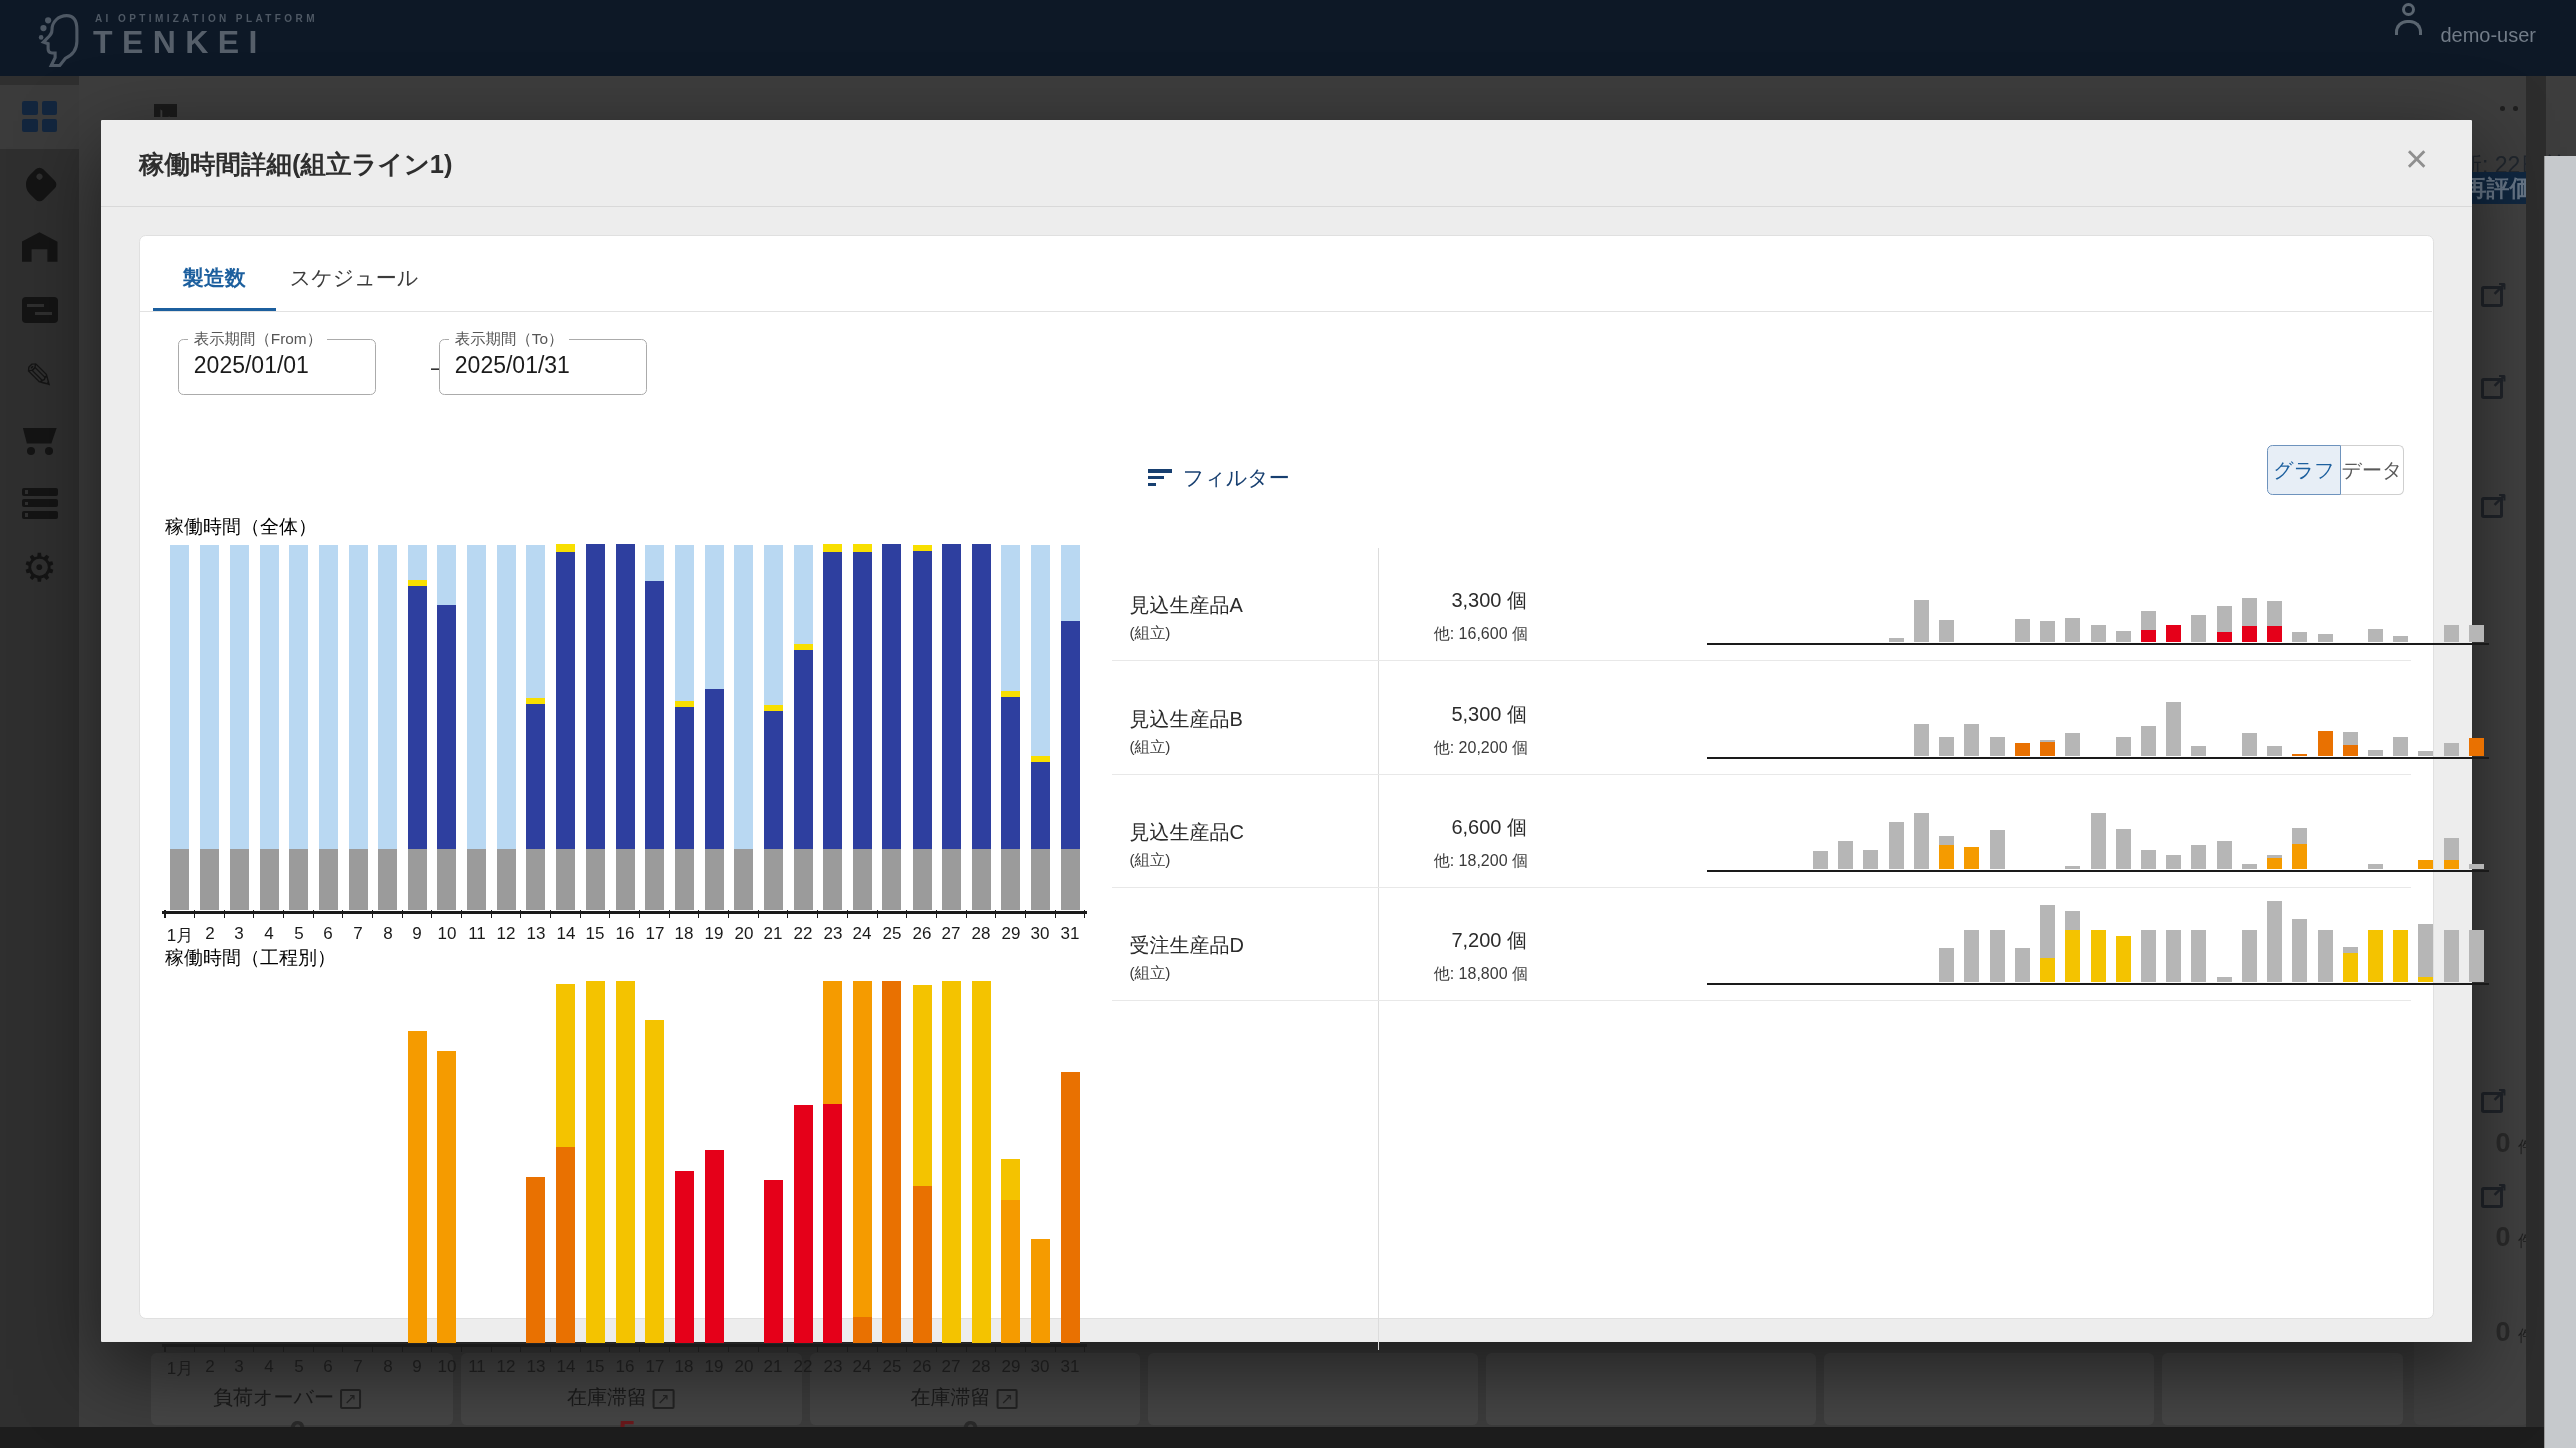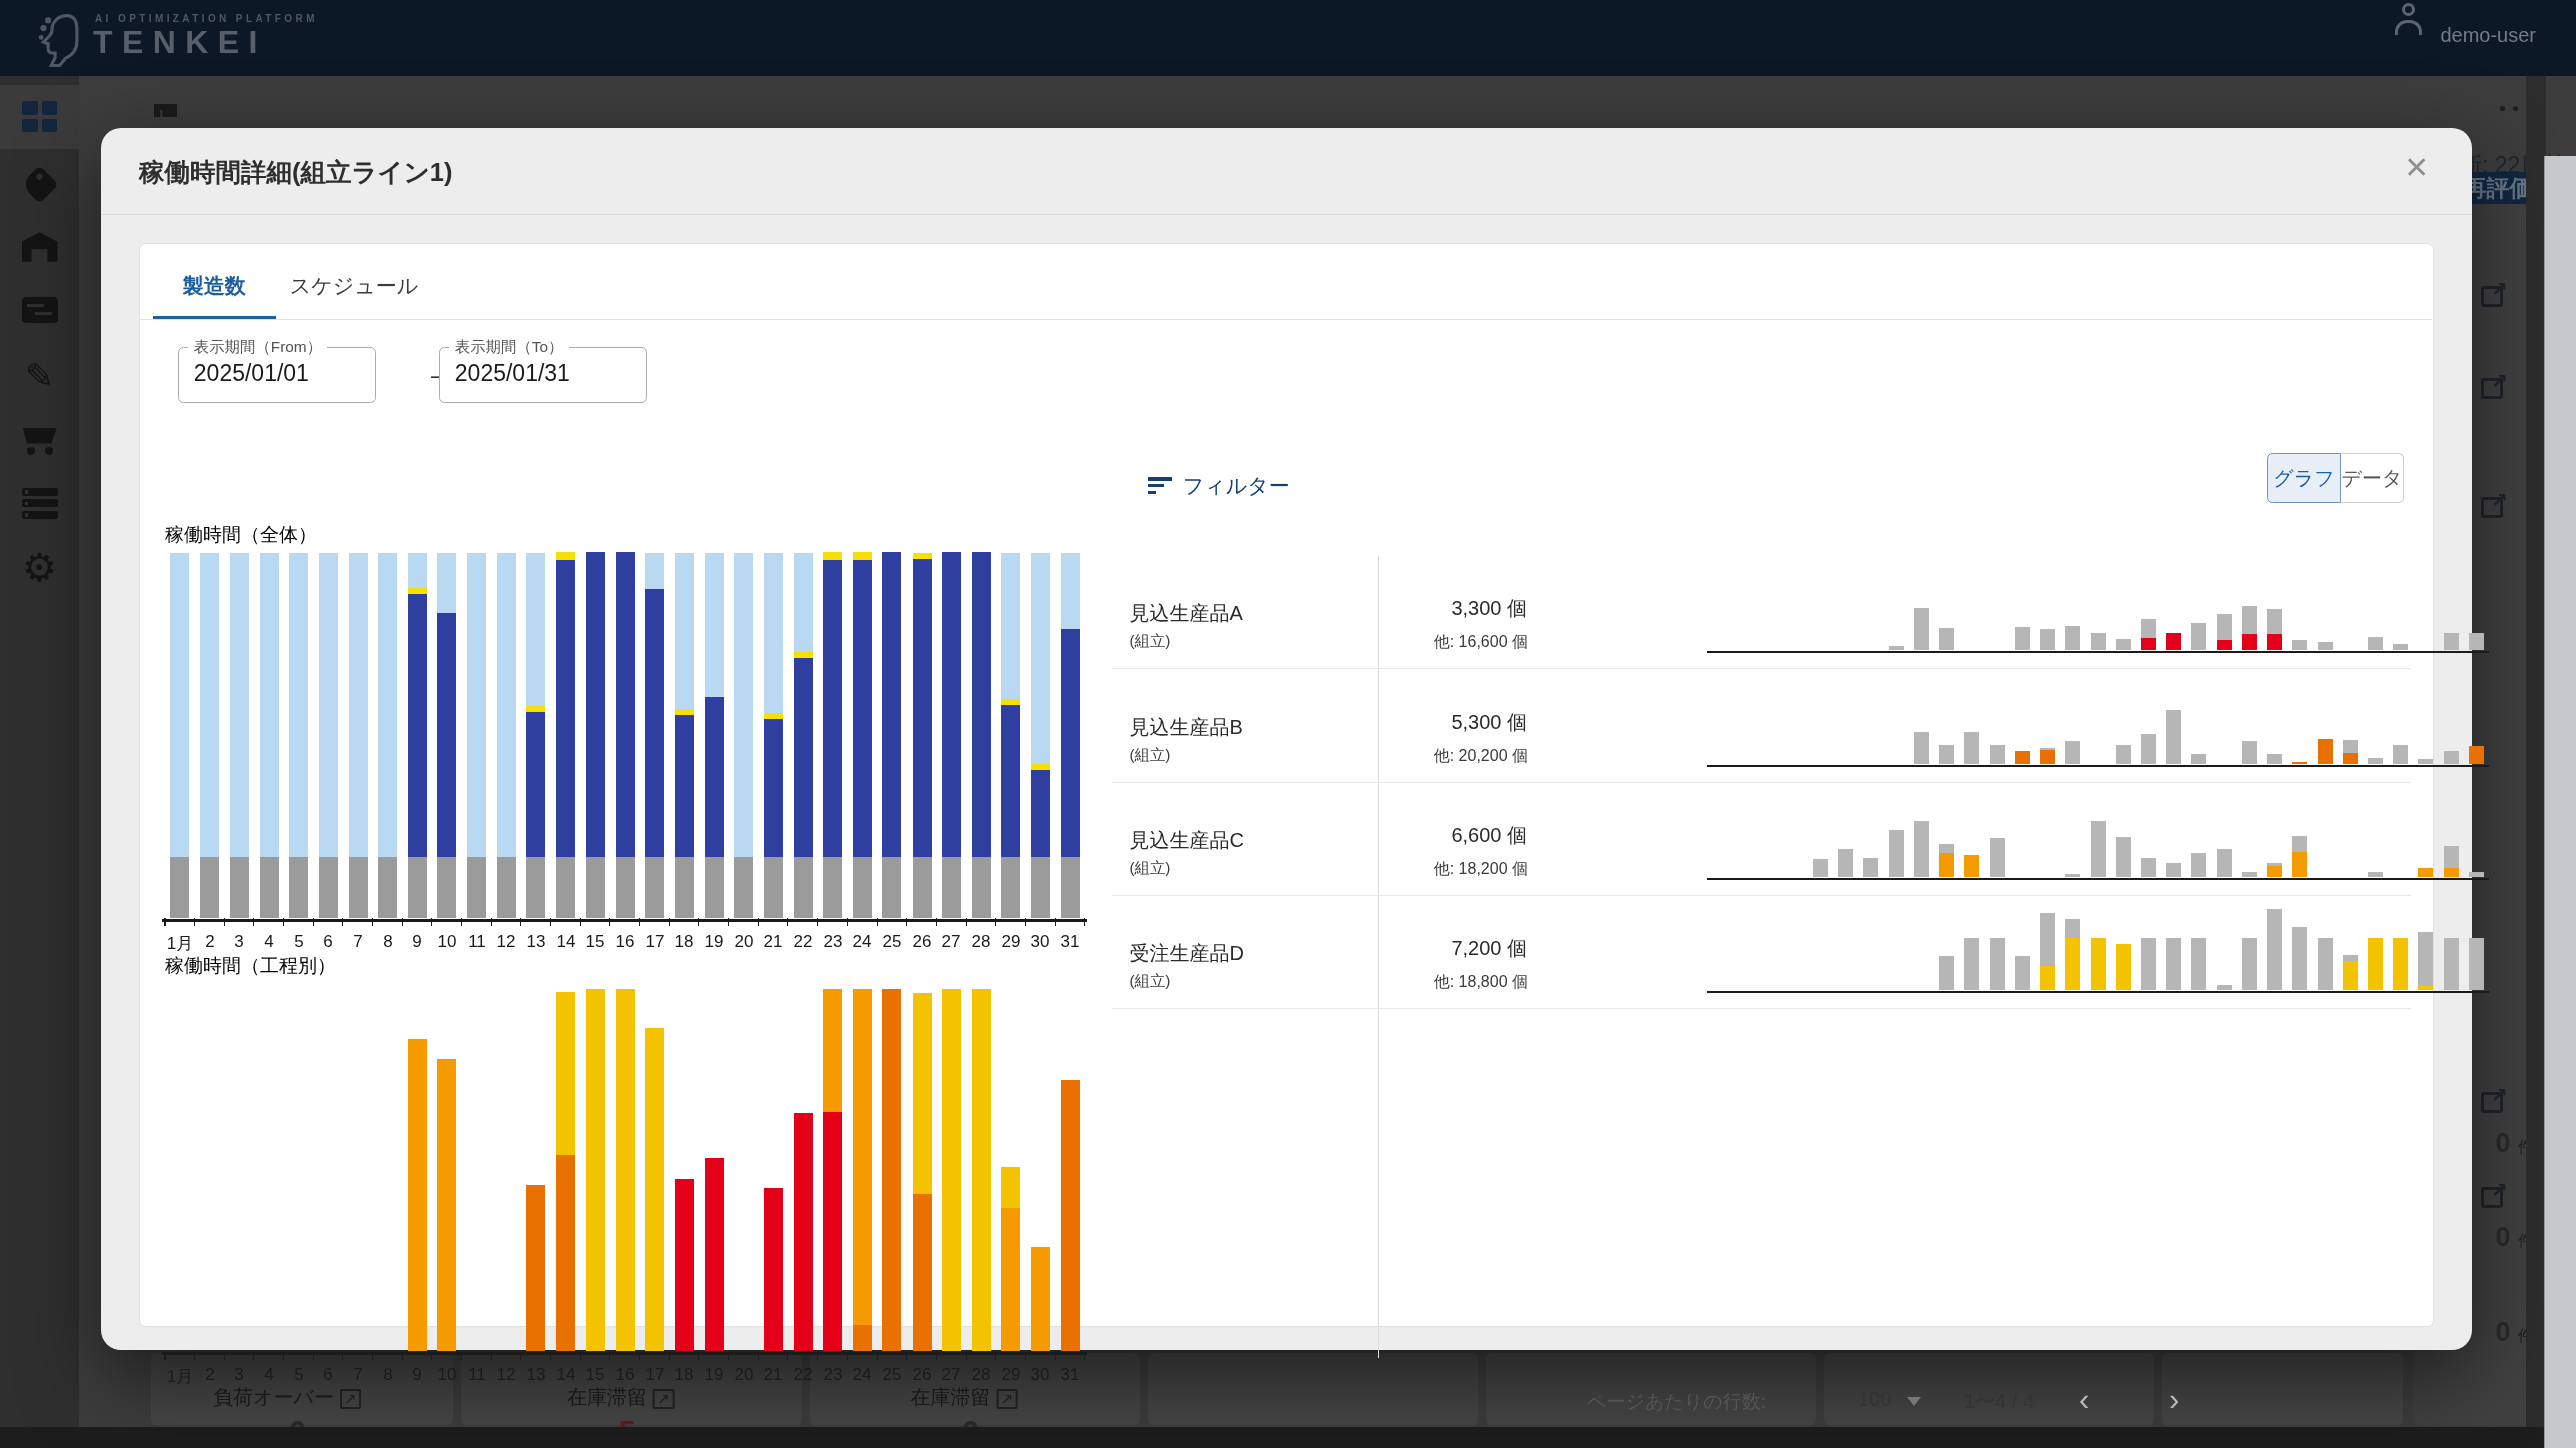--- a/index.html
+++ b/index.html
@@ -38,21 +38,21 @@
   .icon-dns div { height:8px; background:#141414; border-radius:2px; position:relative; }
   .icon-dns div::before { content:""; position:absolute; left:3.4px; top:2.7px; width:3.4px; height:3.4px; background:#2f2f2f; }
   .icon-gear { font-size:39px; color:#141414; line-height:1; }
   .bgcard { position:absolute; background:#464646; border-radius:5.4px; }
   .extlink { position:absolute; width:27px; height:27px; }
   .extlink .bx { position:absolute; left:0; bottom:0; width:21.5px; height:21.5px; border:3.4px solid #20242a; border-radius:2.7px; }
   .extlink .ar { position:absolute; right:0; top:-2.7px; font-size:20px; font-weight:bold; color:#20242a; }
   .scrollbar { position:absolute; left:2544px; top:156px; width:31.5px; height:1293px; background:#c6c9cc; border-left:1.3px solid #9a9a9a; z-index:30; }
 
   
-  #modal { position:absolute; left:101px; top:128px; width:2371px; height:1222px; background:#ededed; border-radius:20px; box-shadow:0 27px 80px rgba(0,0,0,0.55); z-index:20; }
+  #modal { position:absolute; left:101px; top:120px; width:2371px; height:1222px; background:#ededed; border-radius:1px; box-shadow:0 27px 80px rgba(0,0,0,0.55); z-index:20; }
   .modal-title { position:absolute; left:38px; top:27px; font-size:25.5px; font-weight:bold; color:#2e2e2e; }
   .modal-close { position:absolute; right:44px; top:19px; font-size:39px; color:#8f8f8f; line-height:1; cursor:pointer; }
   .modal-divider { position:absolute; left:0; top:86px; width:2371px; height:1.3px; background:#d9d9d9; }
   #card { position:absolute; left:38px; top:115px; width:2295px; height:1084px; background:#ffffff; border:1.3px solid #e0e0e0; border-radius:6.7px; }
 
   
   .tab { position:absolute; top:14.8px; height:55px; display:flex; align-items:center; justify-content:center; font-size:21px; cursor:pointer; }
   #tab1 { left:12.7px; width:123px; color:#1c5f9e; font-weight:bold; }
   #tab2 { left:143px; width:142px; color:#3c3c3c; }
   .tab-underline { position:absolute; left:12.7px; top:72px; width:123px; height:4px; background:#1c5f9e; }
@@ -655,24 +655,16 @@
               <div style="position: absolute; left: 686px; bottom: 0px; width: 14.8px; height: 52px; background: rgb(244, 195, 0);"></div>
               <div style="position: absolute; left: 711px; bottom: 0px; width: 14.8px; height: 5.7px; background: rgb(244, 195, 0);"></div>
               <div style="position: absolute; left: 711px; bottom: 5.7px; width: 14.8px; height: 53px; background: rgb(182, 182, 182);"></div>
               <div style="position: absolute; left: 737px; bottom: 0px; width: 14.8px; height: 52px; background: rgb(182, 182, 182);"></div>
               <div style="position: absolute; left: 762px; bottom: 0px; width: 14.8px; height: 52px; background: rgb(182, 182, 182);"></div>
             </div>
             <div class="spark-base"></div>
           </div>
         </div>
 
-      <div id="pager">
-        <div class="pg-label">ページあたりの行数:</div>
-        <div class="pg-rows">100</div>
-        <div class="pg-caret"></div>
-        <div class="pg-range">1〜4 / 4</div>
-        <div class="pg-prev">‹</div>
-        <div class="pg-next">›</div>
-      </div>
     </div>
   </div>
 </div>
 
 
 </body></html>

